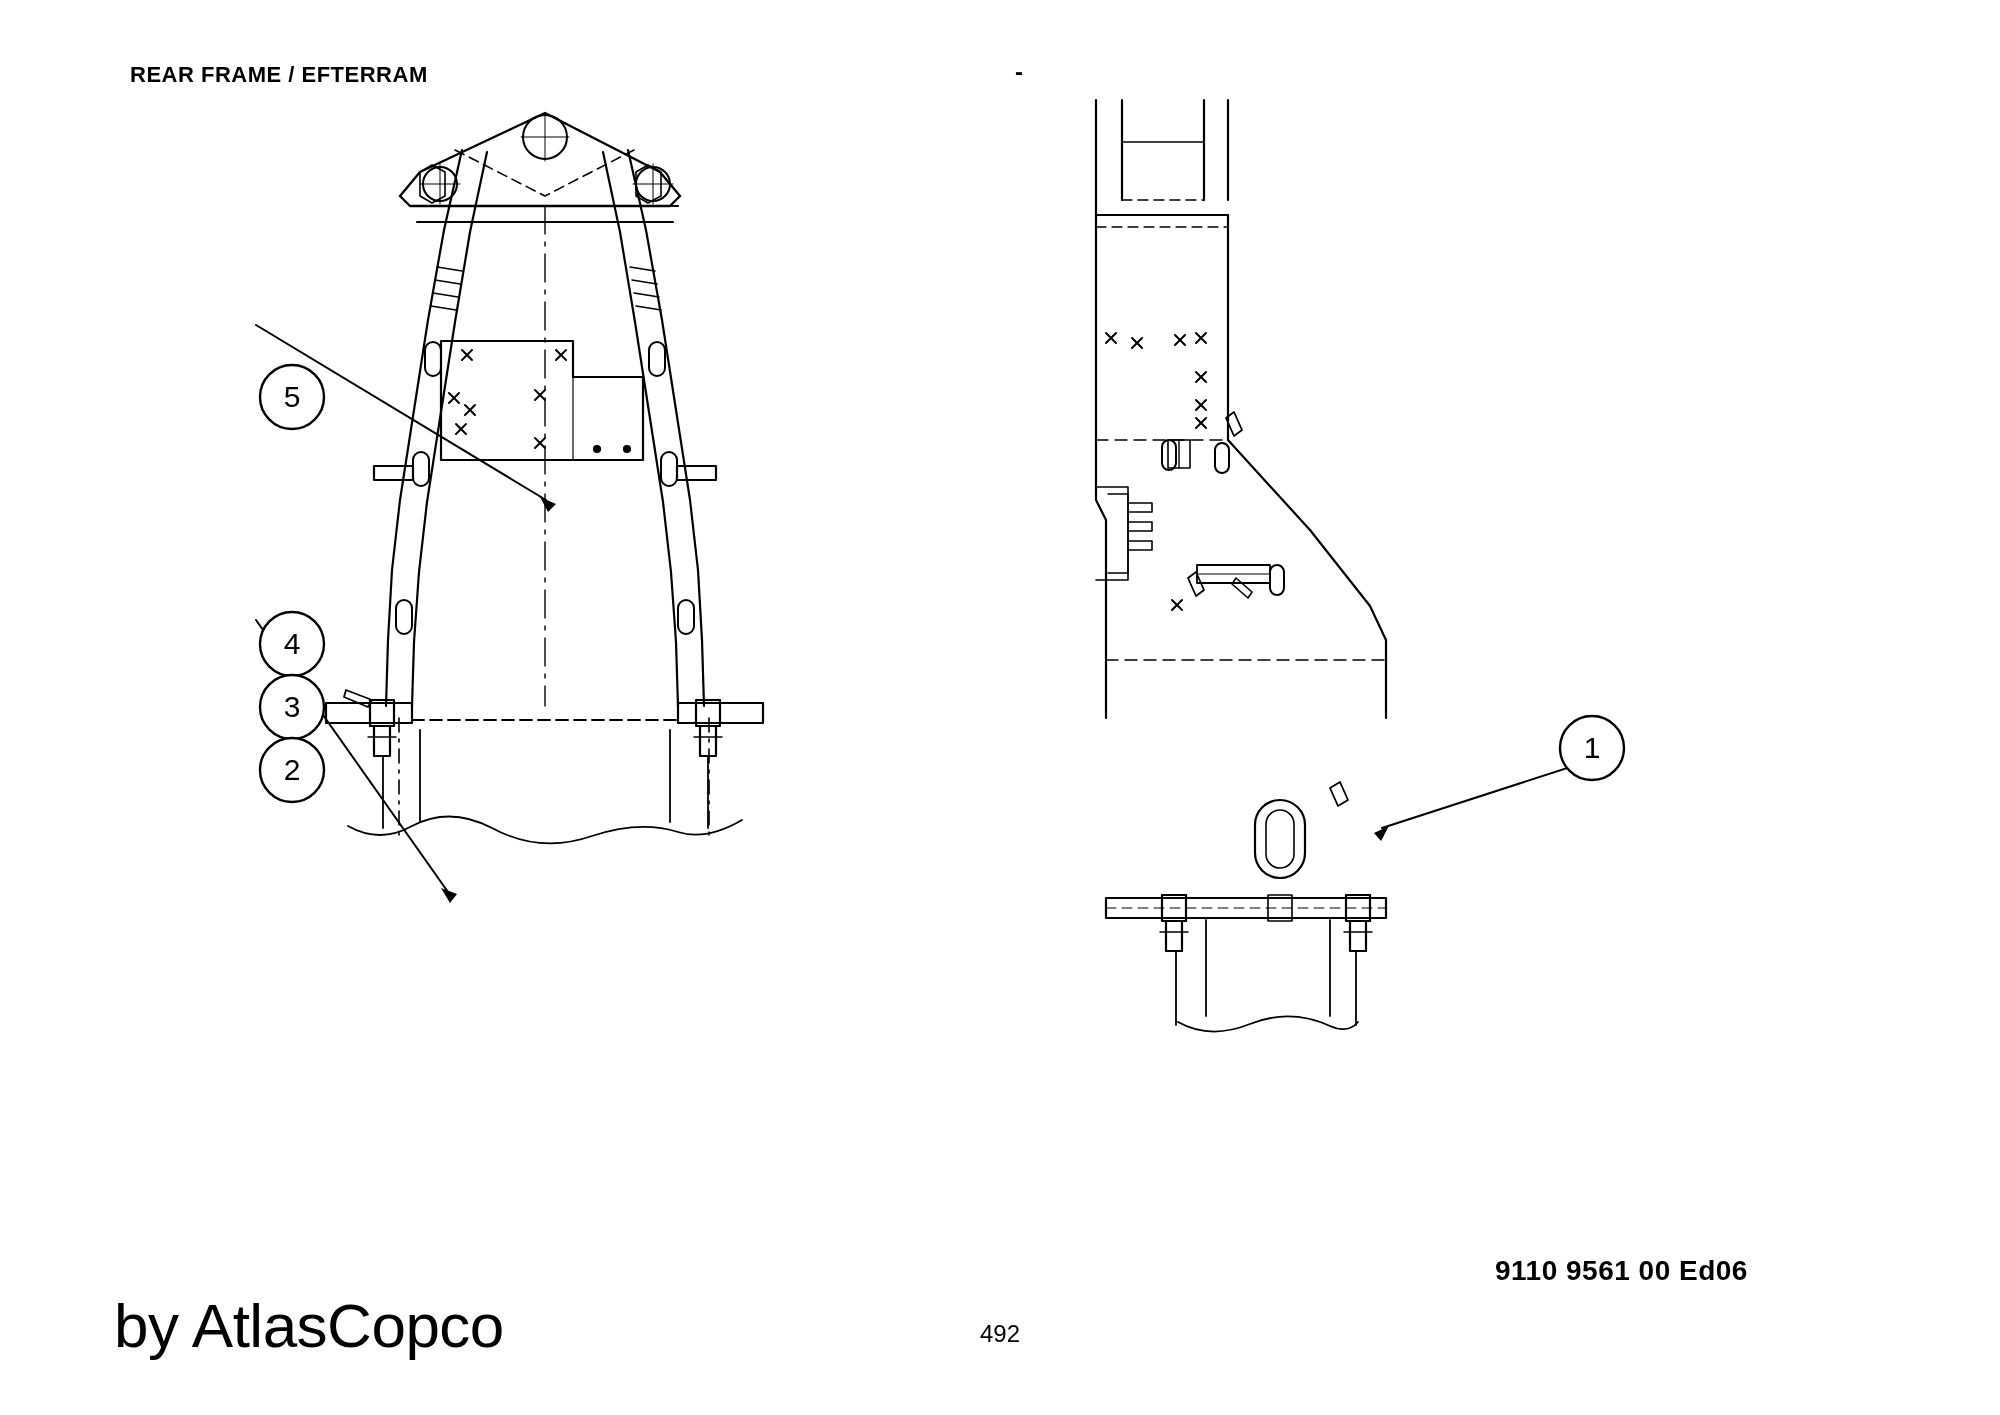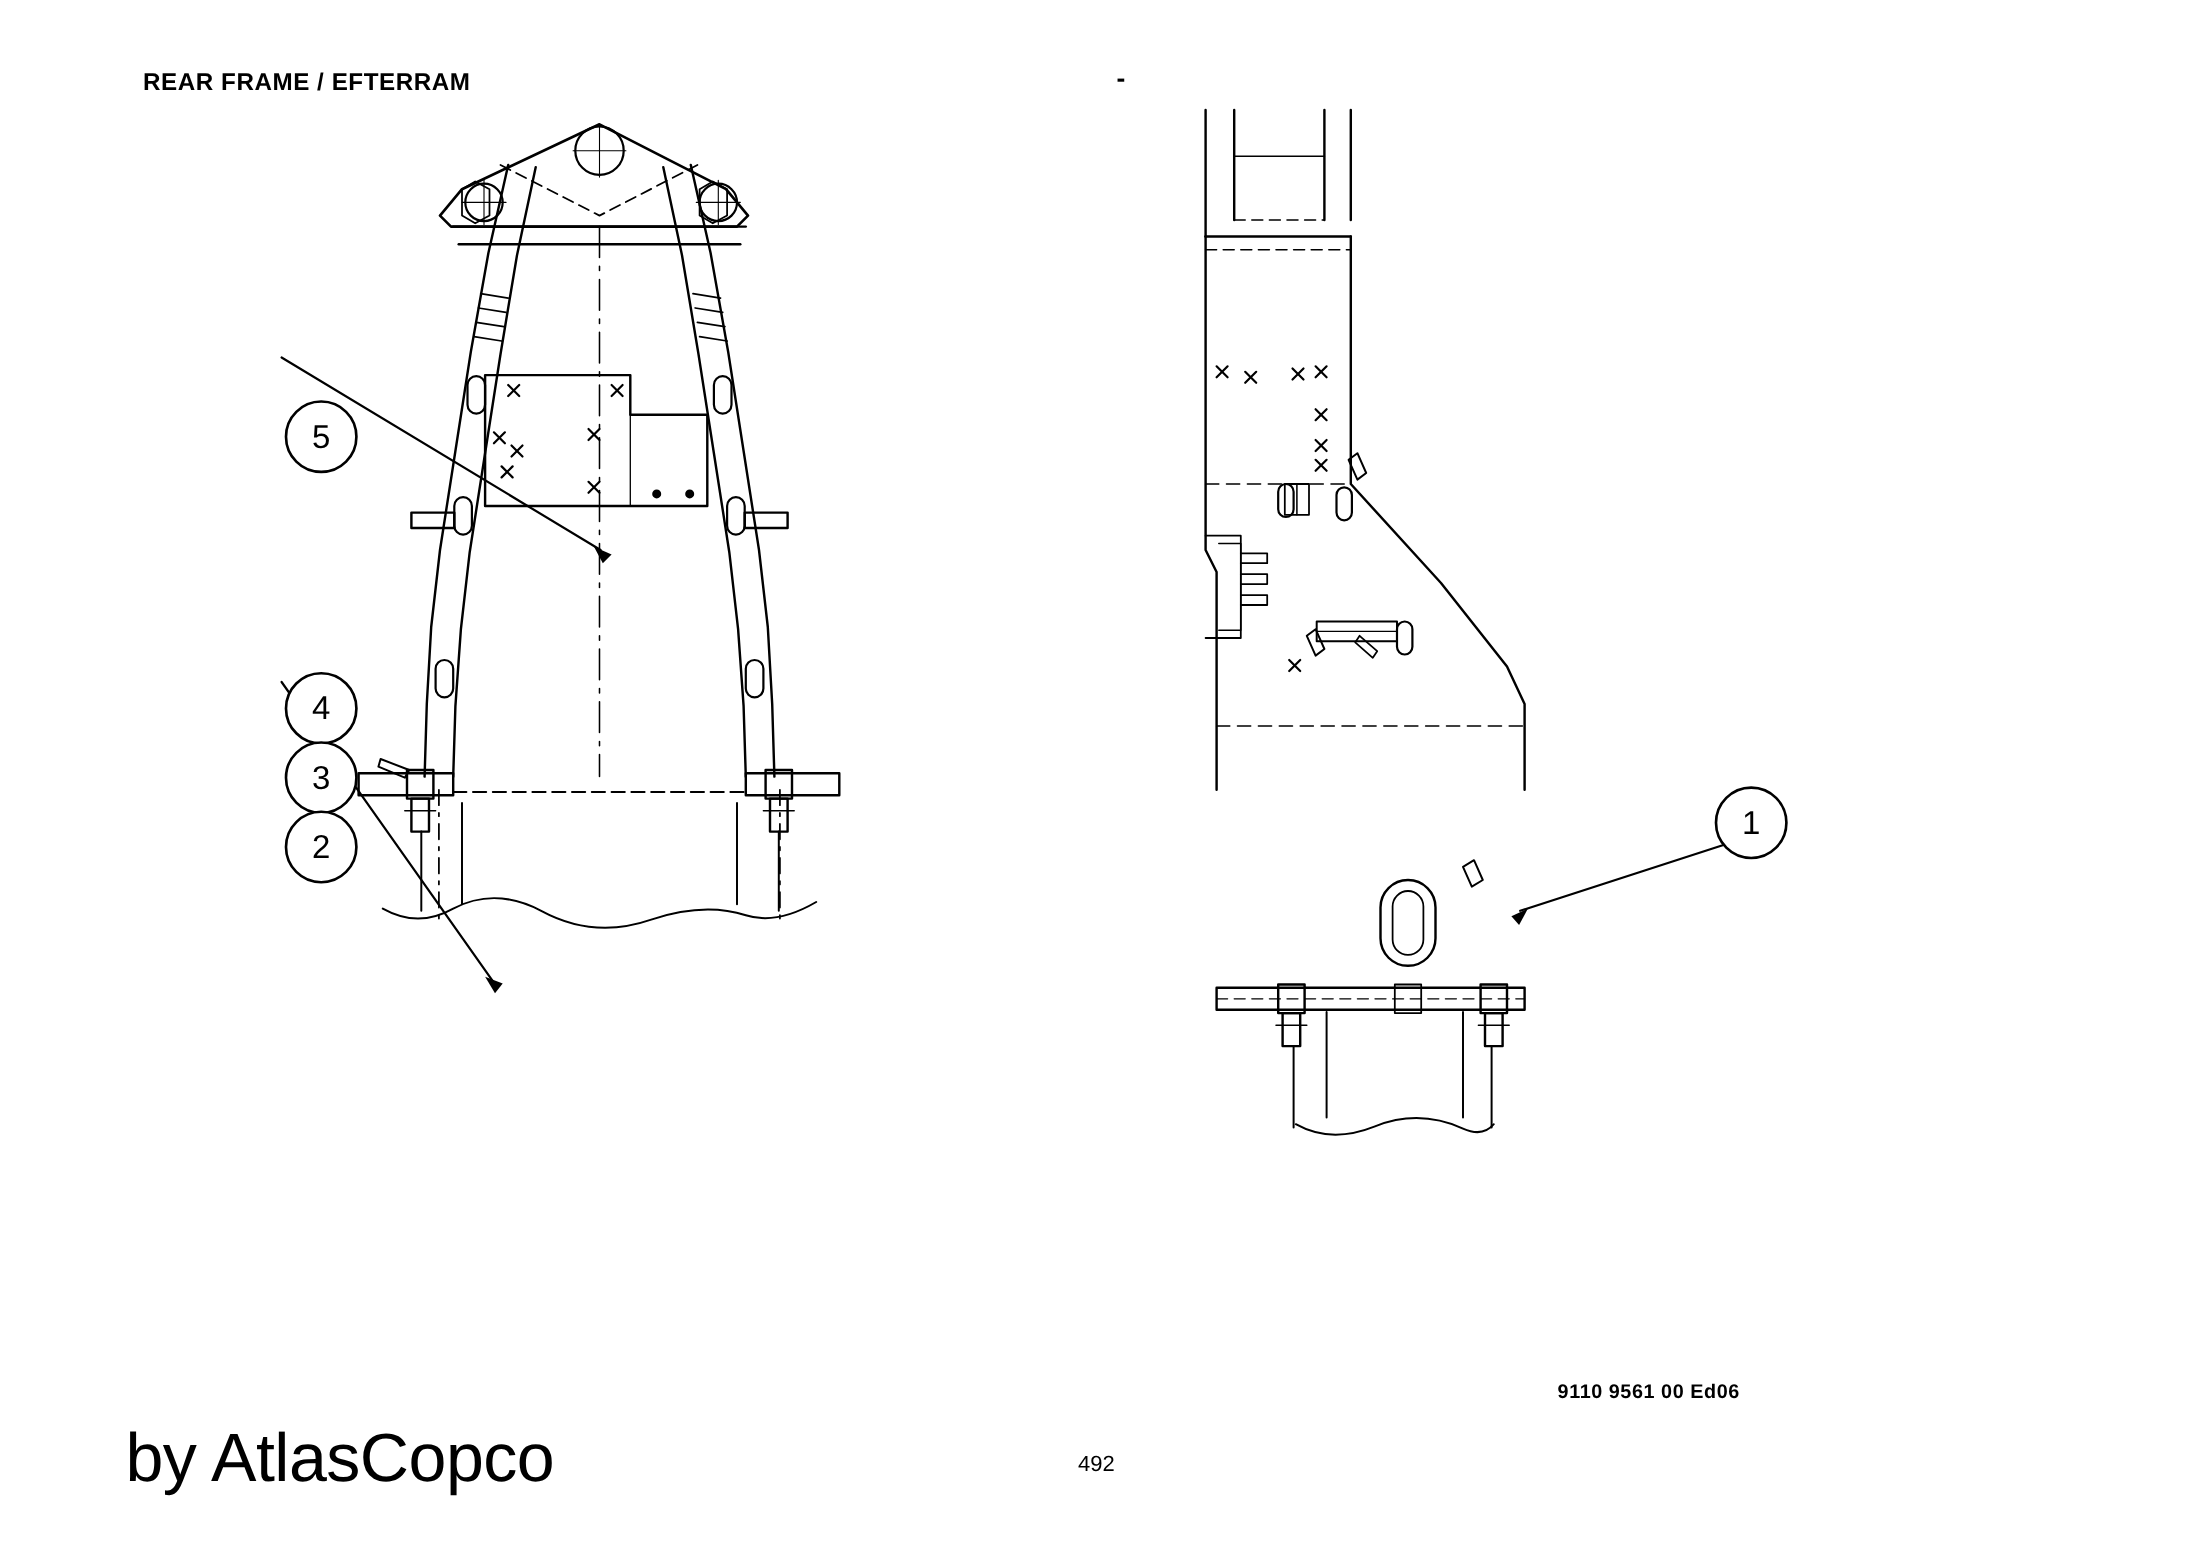--- a/index.html
+++ b/index.html
@@ -42,28 +42,28 @@
     top: 1290px;
     font-size: 62px;
     font-weight: normal;
     letter-spacing: -0.5px;
     margin-left: 34px;
   }
   .page-number {
     position: absolute;
     left: 980px;
     top: 1320px;
-    font-size: 20px;
+    font-size: 24px;
     text-align: right;
   }
   .doc-number {
     position: absolute;
-    left: 1416px;
+    left: 1495px;
     top: 1255px;
-    font-size: 18px;
+    font-size: 28px;
     font-weight: bold;
     letter-spacing: 0.5px;
   }
   .drawing {
     position: absolute;
     left: 0;
     top: 0;
   }
   .callout-label {
     font-family: "Liberation Sans", sans-serif;

